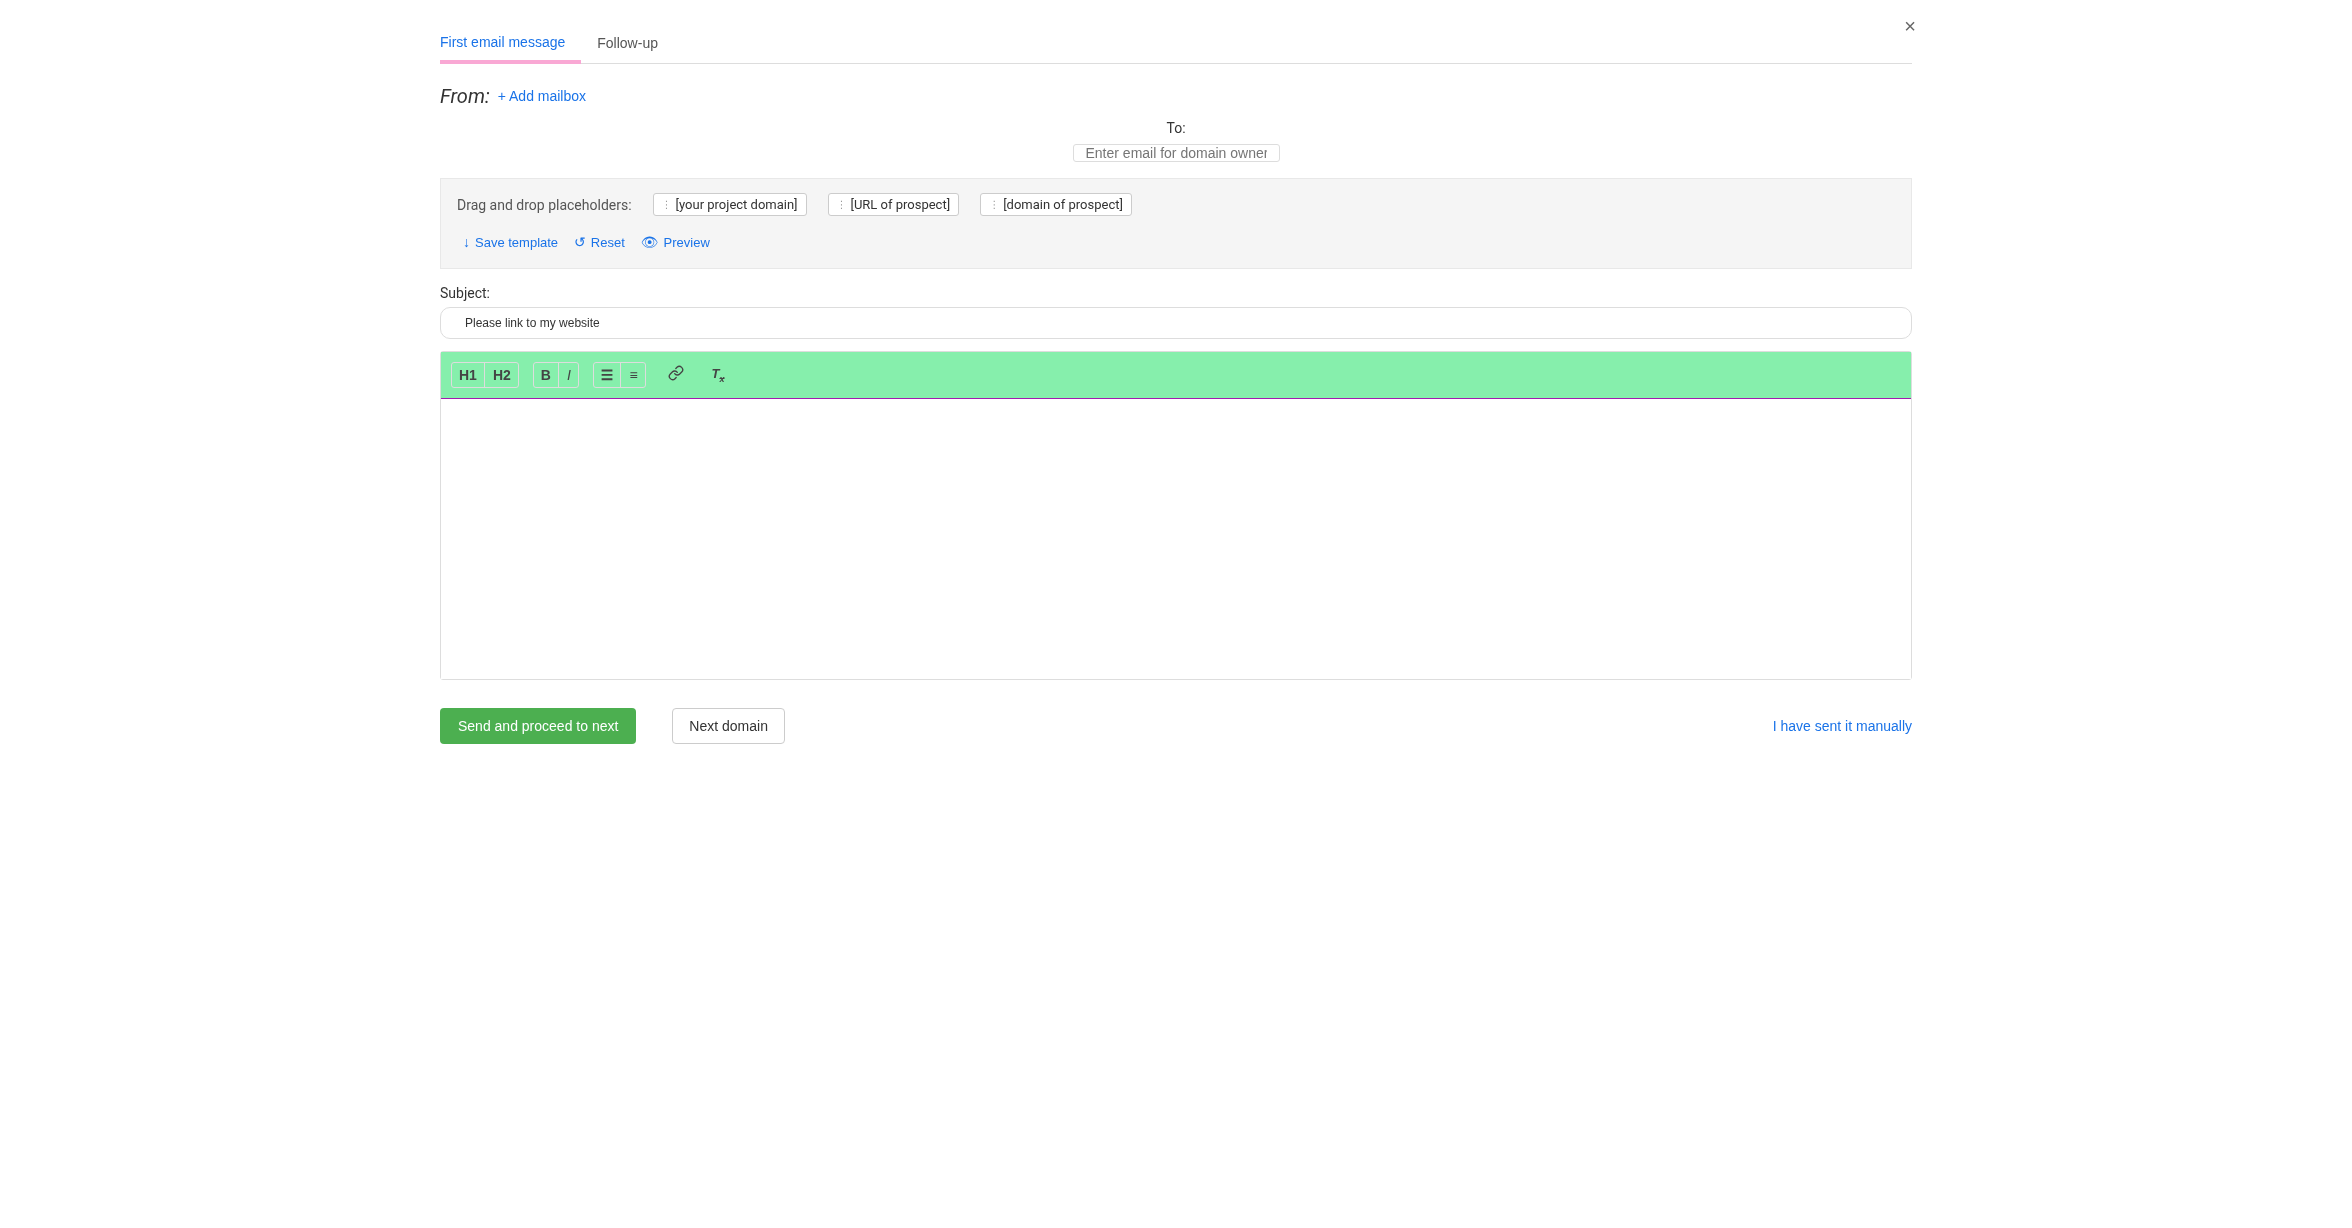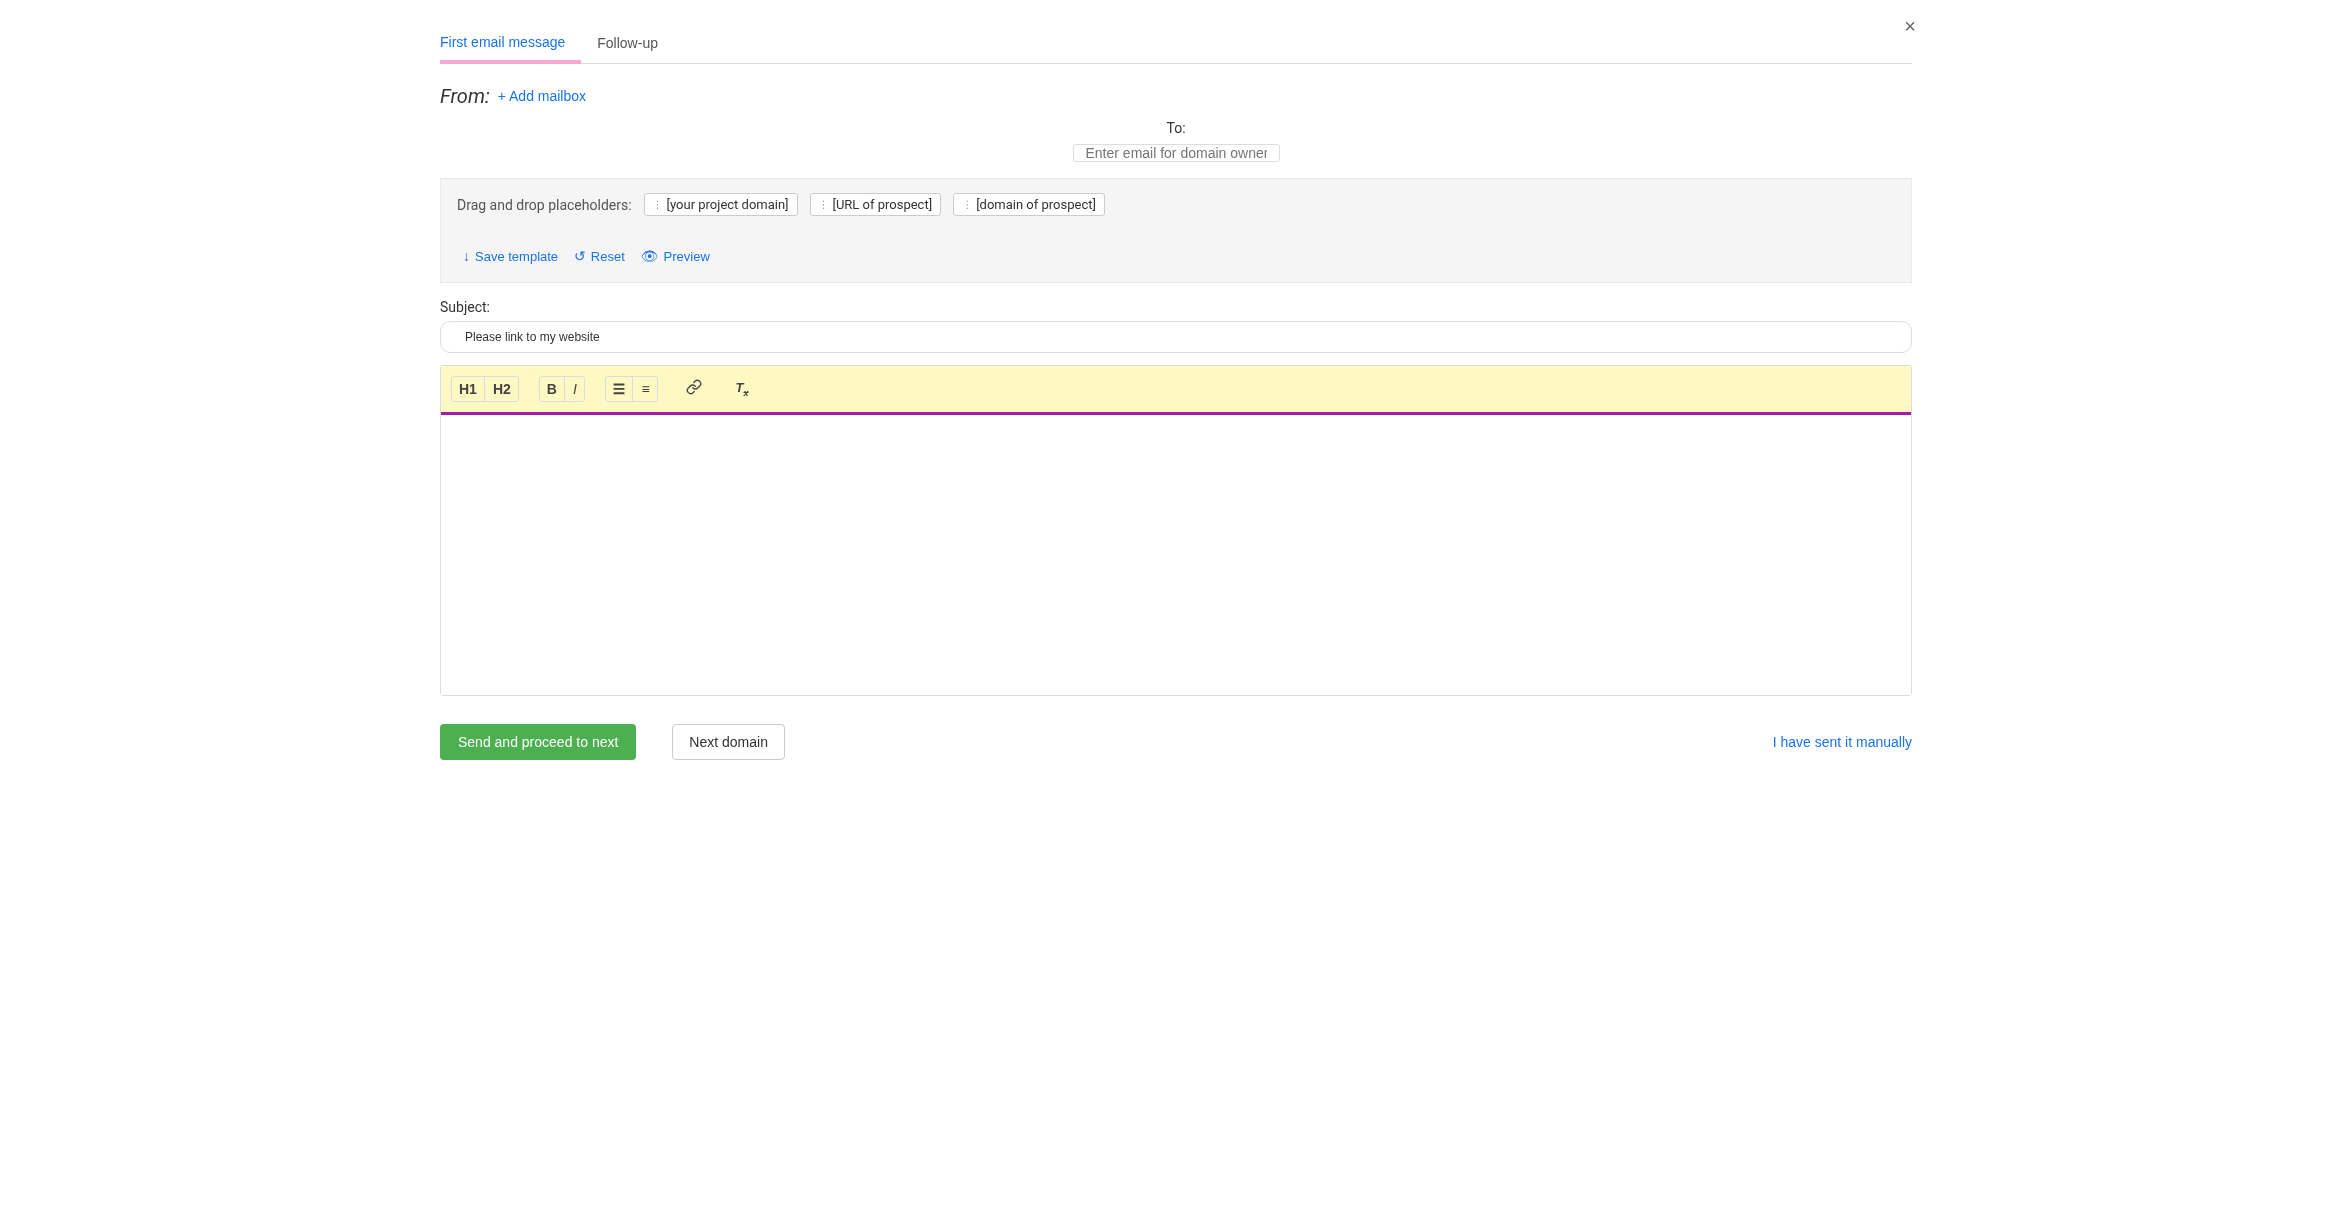--- a/index.html
+++ b/index.html
@@ -122,22 +122,22 @@
     .placeholder-bar {
       background: #f5f5f5;
       border: 1px solid #e8e8e8;
       padding: 14px 16px 14px 16px;
       margin-bottom: 0;
     }
 
     .placeholder-row {
       display: flex;
       align-items: center;
-      gap: 12px;
-      margin-bottom: 26px;
+      gap: 21px;
+      margin-bottom: 12px;
       flex-wrap: wrap;
     }
 
     .placeholder-label {
       font-size: 14px;
       color: #555;
       white-space: nowrap;
     }
 
     .placeholder-chip {
@@ -205,24 +205,24 @@
 
     .editor-container {
       border: 1px solid #ddd;
       border-radius: 3px;
       margin-bottom: 20px;
     }
 
     .editor-toolbar {
       display: flex;
       align-items: center;
-      gap: 18px;
+      gap: 12px;
       padding: 8px 10px;
-      border-bottom: 3px solid #a21caf;
-      background: #fef9c3;
+      border-bottom: 1px solid #a21caf;
+      background: #86efac;
     }
 
     .editor-btn {
       background: none;
       border: 1px solid transparent;
       border-radius: 3px;
       cursor: pointer;
       padding: 4px 7px;
       font-size: 14px;
       color: #444;

